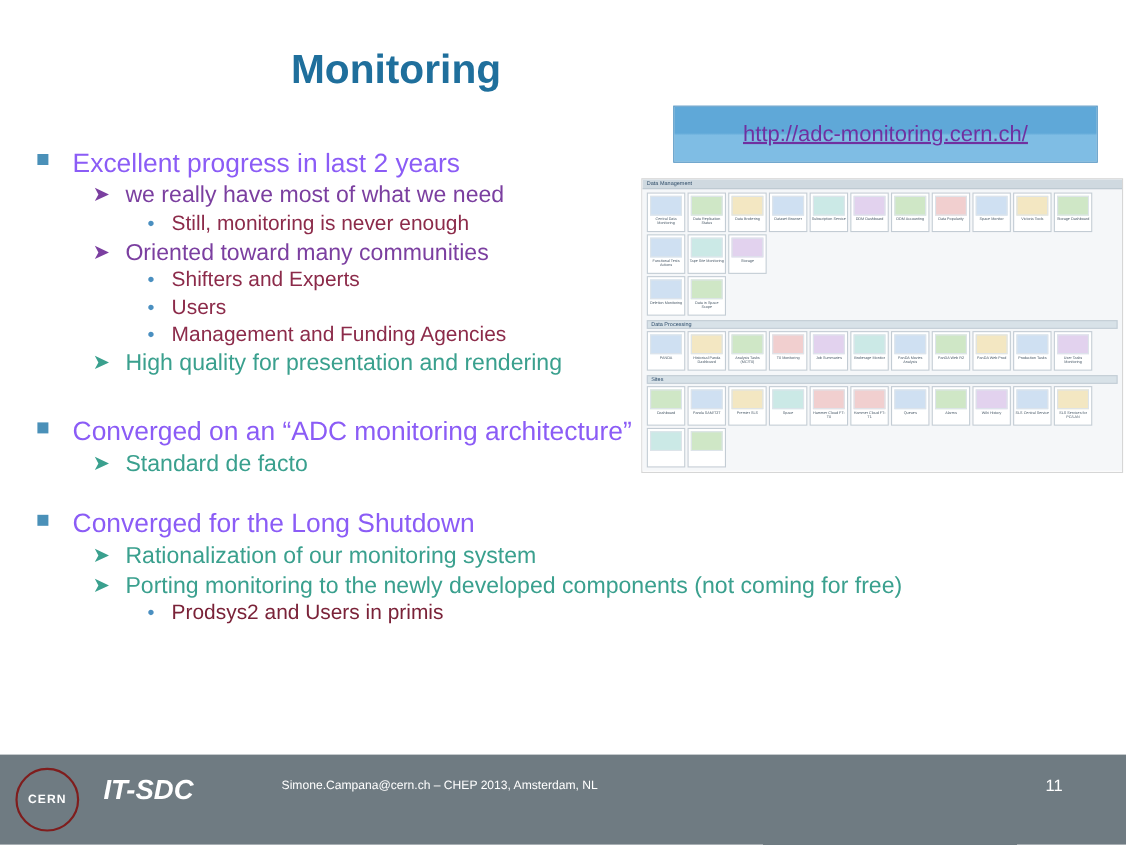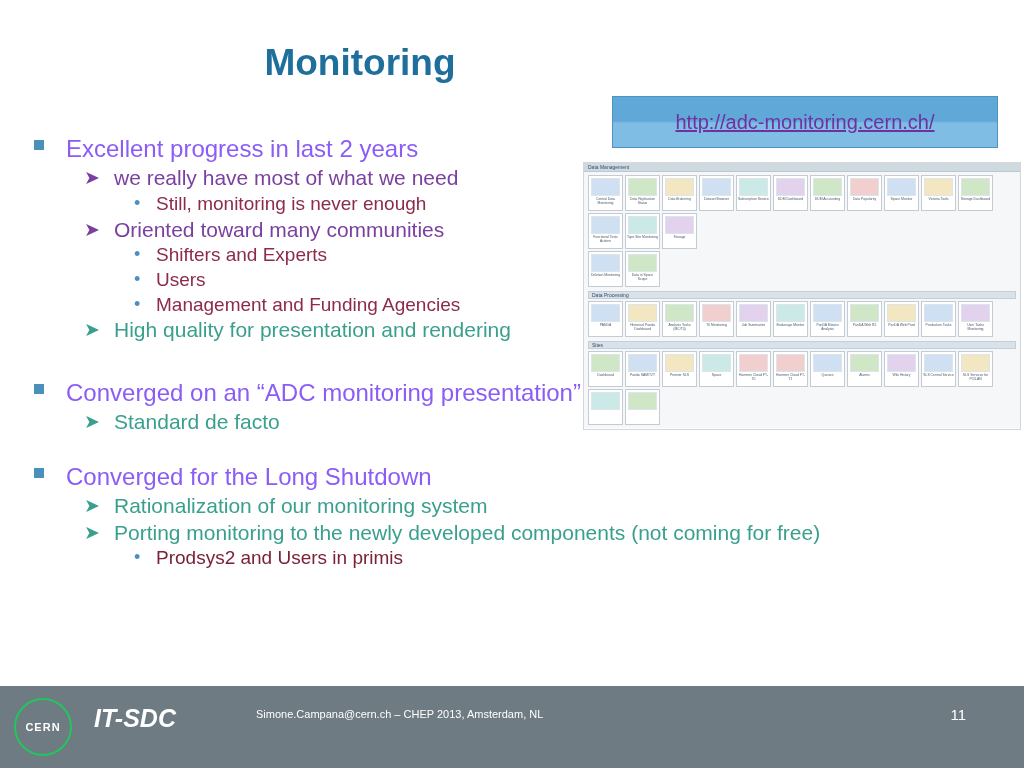--- a/index.html
+++ b/index.html
@@ -164,21 +164,21 @@
   .footer {
     position: absolute;
     left: 0; bottom: 0;
     width: 1024px; height: 82px;
     background: #6f7b82;
   }
   .footer .cern-logo {
     position: absolute; left: 14px; top: 12px;
     width: 58px; height: 58px;
     border-radius: 50%;
-    border: 2px solid #22c55e;
+    border: 2px solid #7f1d1d;
     display: flex; align-items: center; justify-content: center;
   }
   .footer .cern-logo span {
     font-size: 11px; color: #ffffff; font-weight: bold; letter-spacing: 1px;
   }
   .footer .unit {
     position: absolute; left: 94px; top: 18px;
     font-size: 25px; font-weight: bold; color: #ffffff;
     font-style: italic;
   }
@@ -424,21 +424,21 @@
 
     <div class="lvl2">
       <span class="mk">➤</span>
       <span>High quality for presentation and rendering</span>
     </div>
 
     <div class="gap-lg"></div>
 
     <div class="lvl1">
       <span class="mk"></span>
-      <span>Converged on an “ADC monitoring presentation”</span>
+      <span>Converged on an “ADC monitoring architecture”</span>
     </div>
 
     <div class="lvl2">
       <span class="mk">➤</span>
       <span>Standard de facto</span>
     </div>
 
     <div class="gap-md"></div>
 
     <div class="lvl1">

